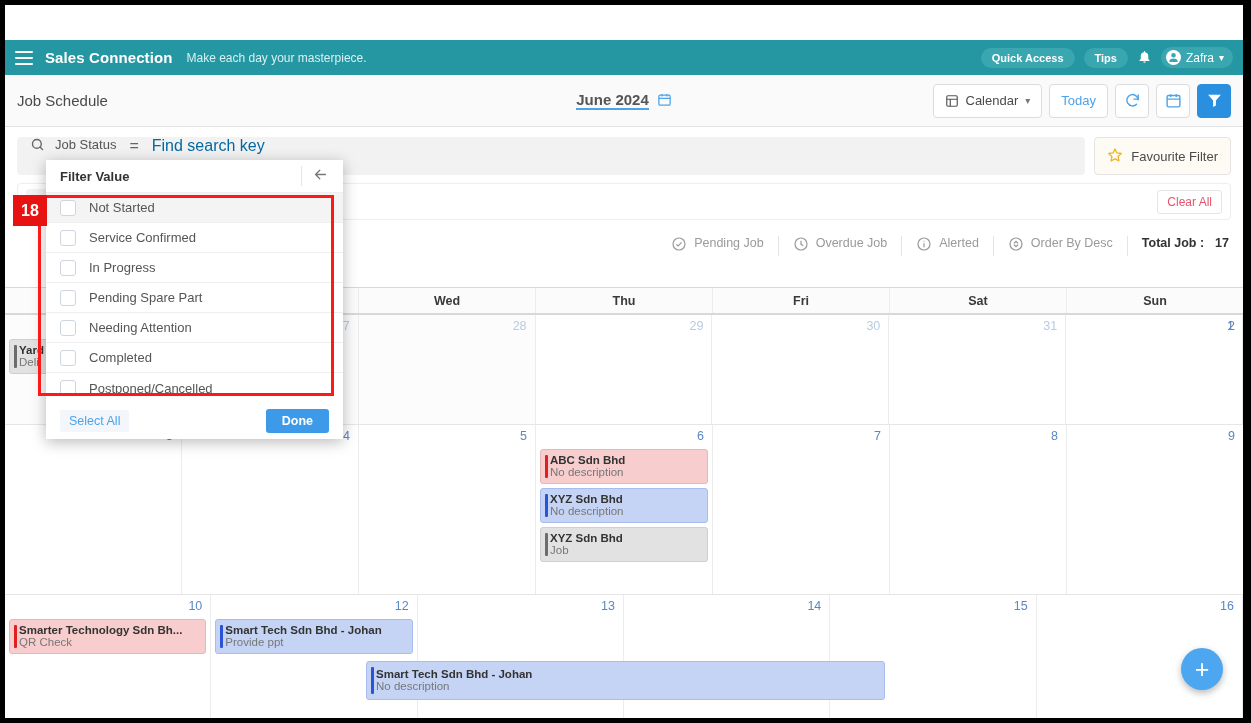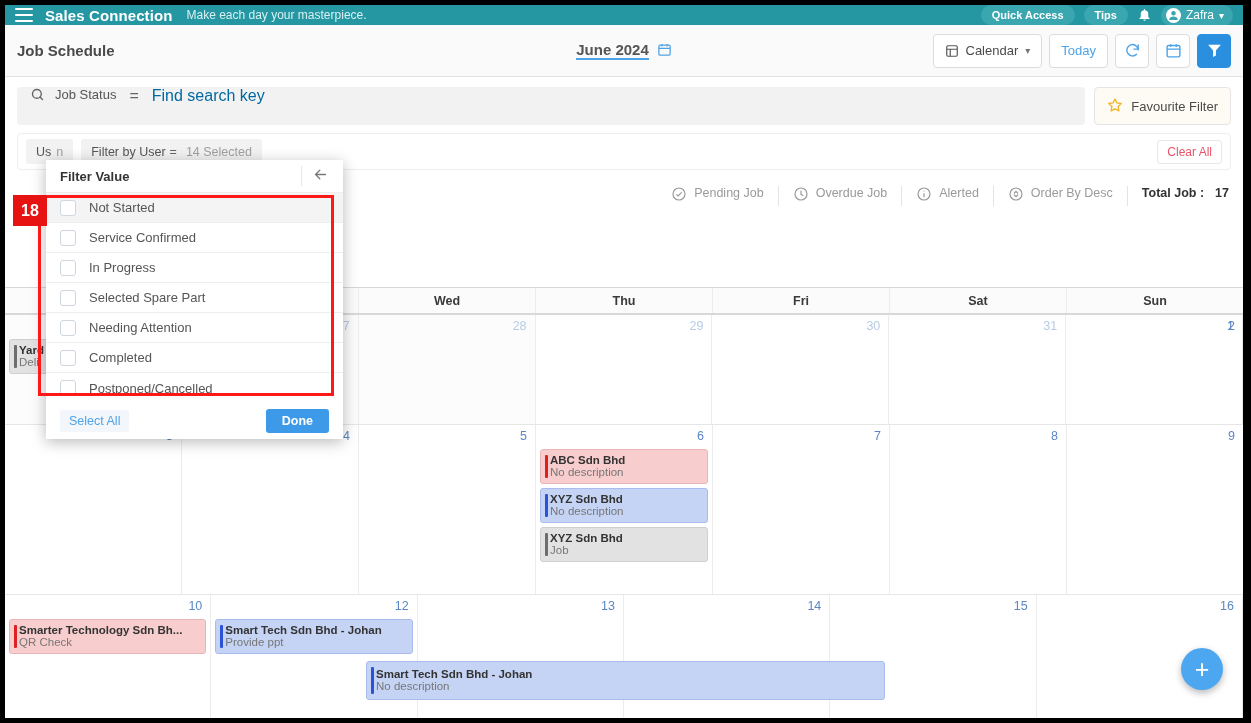--- a/index.html
+++ b/index.html
@@ -12,23 +12,24 @@
   #root {
     position: absolute; left: 5px; top: 5px;
     width: 1241px; height: 713px;
     background: #ffffff;
     overflow: hidden;
     border-right: 3px solid #000;
   }
 
   
   .topbar {
-    height: 20px; background: #2497a3;
+    height: 35px; background: #2497a3;
     display: flex; align-items: center; padding: 8px 10px;
     position: relative;
+    margin-top: 35px;
   }
   .hamburger { width: 18px; height: 14px; margin-right: 12px; cursor: pointer;
                display: flex; flex-direction: column; justify-content: space-between; }
   .hamburger span { display: block; height: 2px; background: #fff; border-radius: 1px; }
   .brand { color: #fff; font-size: 15px; font-weight: bold; letter-spacing: .1px; }
   .tagline { color: #d9f0f2; font-size: 12px; margin-left: 14px; }
   .topbar-right { margin-left: auto; display: flex; align-items: center; gap: 9px; }
   .pill {
     background: #3aa6b0; color: #fff; font-size: 11px; font-weight: bold;
     border-radius: 11px; padding: 4px 11px; cursor: pointer; white-space: nowrap;
@@ -42,21 +43,21 @@
     width: 15px; height: 15px; border-radius: 50%; background: #fff;
     display: flex; align-items: center; justify-content: center;
   }
   .avatar-dot svg { width: 11px; height: 11px; fill: #3aa6b0; }
 
   
   .subbar {
     height: 52px; background: #fafafa; border-bottom: 1px solid #e2e2e2;
     display: flex; align-items: center; padding: 0 12px; position: relative;
   }
-  .page-title { font-size: 15px; font-weight: bold; color: #4a4a4a; }
+  .page-title { font-size: 15px; font-weight: normal; color: #4a4a4a; }
   .month-wrap {
     position: absolute; left: 0; right: 0; display: flex; align-items: center;
     justify-content: center; gap: 8px; pointer-events: none;
   }
   .month-label {
     font-size: 15px; font-weight: bold; color: #555;
     border-bottom: 2px solid #4da3e8; cursor: pointer; pointer-events: auto;
   }
   .cal-ico { color: #4da3e8; font-size: 14px; pointer-events: auto; cursor: pointer; }
   .subbar-right { margin-left: auto; display: flex; align-items: center; gap: 7px; z-index: 2; }
@@ -500,21 +501,21 @@
       <div class="opt">
         <span class="cbx"></span>
         <span>Service Confirmed</span>
       </div>
       <div class="opt">
         <span class="cbx"></span>
         <span>In Progress</span>
       </div>
       <div class="opt">
         <span class="cbx"></span>
-        <span>Selected Spare Part</span>
+        <span>Pending Spare Part</span>
       </div>
       <div class="opt">
         <span class="cbx"></span>
         <span>Needing Attention</span>
       </div>
       <div class="opt">
         <span class="cbx"></span>
         <span>Completed</span>
       </div>
       <div class="opt">

